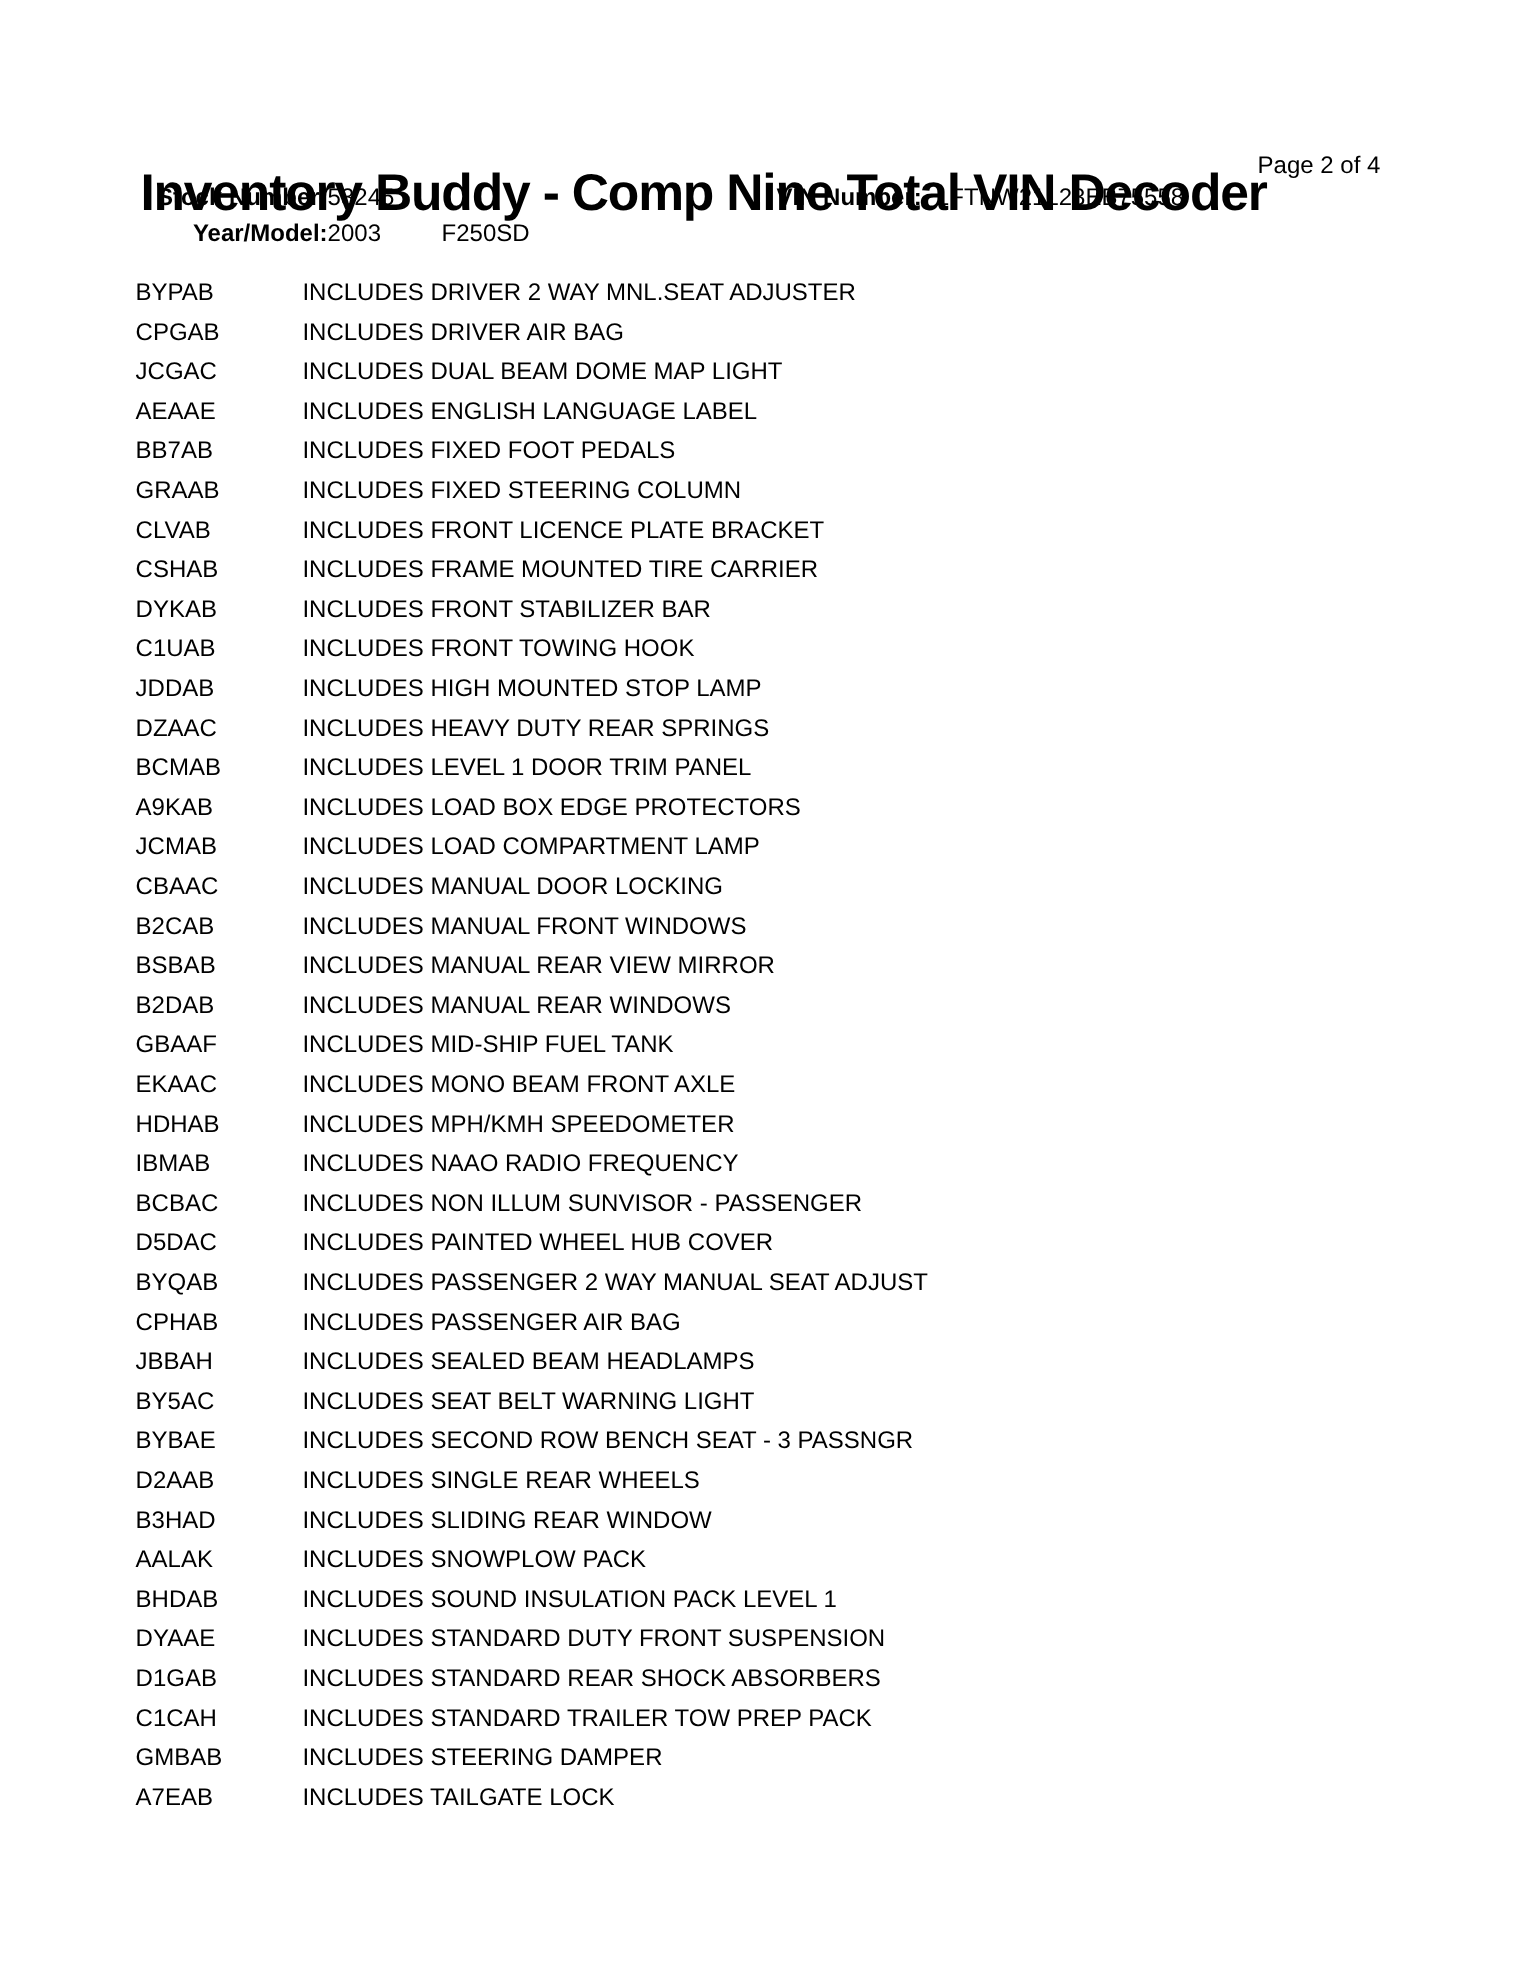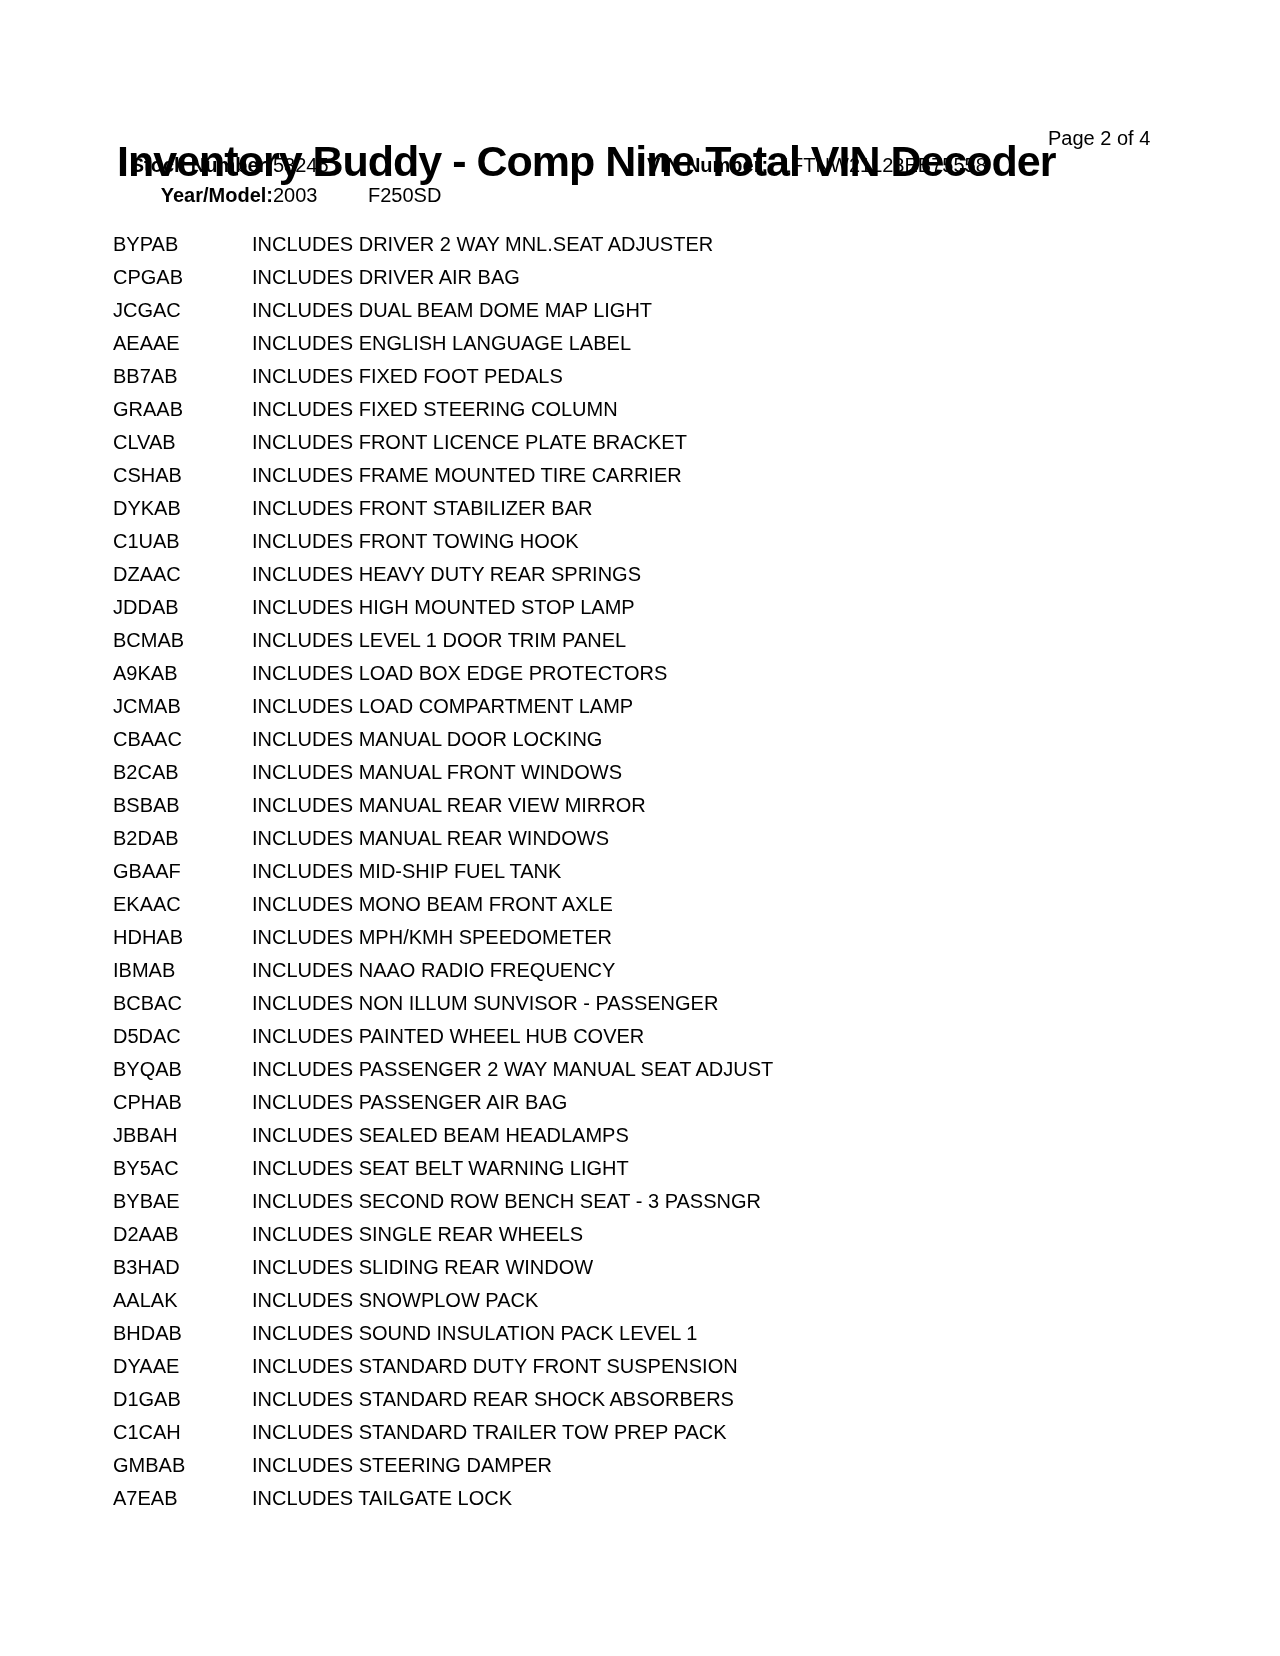--- a/index.html
+++ b/index.html
@@ -151,30 +151,30 @@
       <span class="option-code">DYKAB</span>
       <span class="option-description">INCLUDES FRONT STABILIZER BAR</span>
     </div>
 
     <div class="option-row">
       <span class="option-code">C1UAB</span>
       <span class="option-description">INCLUDES FRONT TOWING HOOK</span>
     </div>
 
     <div class="option-row">
+      <span class="option-code">JDDAB</span>
+      <span class="option-description">INCLUDES HIGH MOUNTED STOP LAMP</span>
+    </div>
+
+    <div class="option-row">
       <span class="option-code">DZAAC</span>
       <span class="option-description">INCLUDES HEAVY DUTY REAR SPRINGS</span>
     </div>
 
     <div class="option-row">
-      <span class="option-code">JDDAB</span>
-      <span class="option-description">INCLUDES HIGH MOUNTED STOP LAMP</span>
-    </div>
-
-    <div class="option-row">
       <span class="option-code">BCMAB</span>
       <span class="option-description">INCLUDES LEVEL 1 DOOR TRIM PANEL</span>
     </div>
 
     <div class="option-row">
       <span class="option-code">A9KAB</span>
       <span class="option-description">INCLUDES LOAD BOX EDGE PROTECTORS</span>
     </div>
 
     <div class="option-row">

